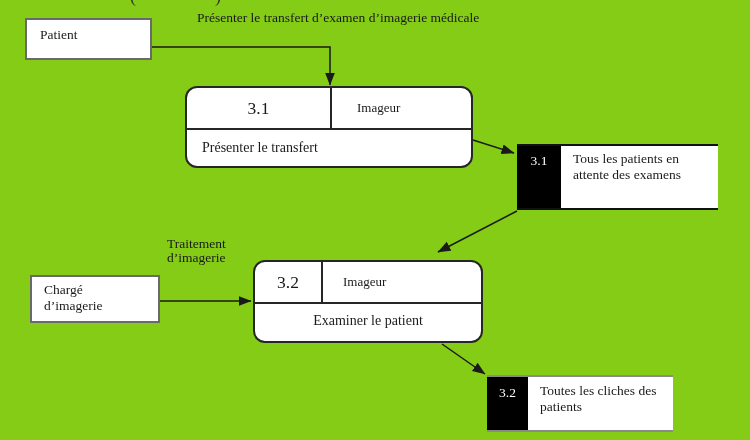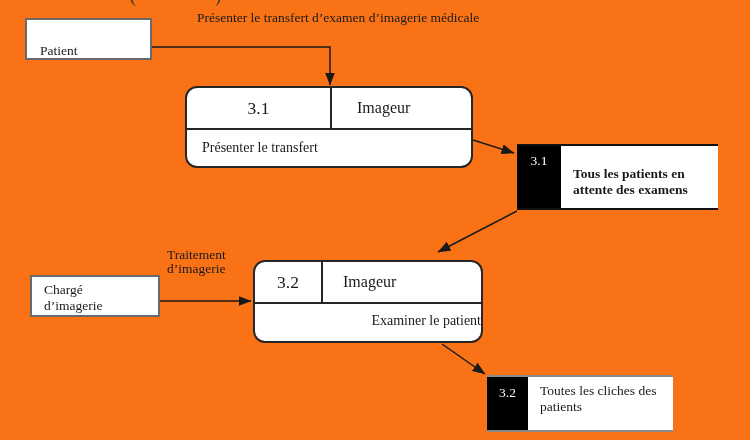--- a/index.html
+++ b/index.html
@@ -1,56 +1,56 @@
 <!DOCTYPE html>
 <html><head>
 <meta charset="utf-8">
 <style>
   html,body{margin:0;padding:0;background:#fff;}
   .canvas{
-    position:relative;width:750px;height:440px;background:#f97316;
+    position:relative;width:750px;height:440px;background:#84cc16;
     overflow:hidden;font-family:"Liberation Serif","DejaVu Serif",serif;
     color:#1a1a1a;
   }
   
   .paren{position:absolute;top:-14px;font-size:18px;color:#333;}
   .title{position:absolute;left:197px;top:10px;font-size:13.5px;white-space:nowrap;}
   
   .entity{position:absolute;border:2px solid #6a6a6a;background:#fff;box-sizing:border-box;}
   .entity .elabel{display:block;font-size:13.5px;line-height:15.5px;}
   .entity-patient{left:25px;top:18px;width:127px;height:42px;}
-  .entity-patient .elabel{padding:7px 0 0 13px;margin-top:16px;}
-  .entity-charge{left:30px;top:275px;width:130px;height:42px;}
+  .entity-patient .elabel{padding:7px 0 0 13px;}
+  .entity-charge{left:30px;top:275px;width:130px;height:48px;}
   .entity-charge .elabel{padding:5px 0 0 12px;width:90px;}
   
   .process{position:absolute;border:2px solid #262626;border-radius:12px;background:#fff;box-sizing:border-box;overflow:hidden;}
   .p-hdr{display:flex;height:40px;border-bottom:2px solid #262626;}
   .p-id{border-right:2px solid #262626;box-sizing:border-box;text-align:center;line-height:40px;font-size:17.5px;}
-  .p-actor{flex:1;line-height:40px;font-size:16px;border-radius:12px;}
+  .p-actor{flex:1;line-height:40px;font-size:13px;border-radius:12px;}
   .p-action{font-size:14px;}
   .process-31{left:185px;top:86px;width:288px;height:82px;}
   .process-31 .p-id{width:145px;}
   .process-31 .p-actor{padding-left:25px;}
   .process-31 .p-action{padding:10px 0 0 15px;}
   .process-32{left:253px;top:260px;width:230px;height:83px;}
   .process-32 .p-id{width:68px;}
   .process-32 .p-actor{padding-left:20px;}
-  .process-32 .p-action{padding-top:9px;text-align:right;}
+  .process-32 .p-action{padding-top:9px;text-align:center;}
   
   .store{position:absolute;display:flex;box-sizing:border-box;background:#fff;}
   .store .s-id{background:#000;color:#fff;text-align:center;font-size:13.5px;}
   .store .s-label{font-size:13.5px;line-height:16px;}
   .store-31{left:517px;top:144px;width:201px;height:66px;border-top:2px solid #111;border-bottom:2px solid #111;}
   .store-31 .s-id{width:44px;padding-top:7px;}
-  .store-31 .s-label{padding:20px 0 0 12px;width:135px;font-weight:bold;}
+  .store-31 .s-label{padding:5px 0 0 12px;width:135px;}
   .store-32{left:487px;top:375px;width:186px;height:57px;border-top:2px solid #8a8a8a;border-bottom:2px solid #8a8a8a;}
   .store-32 .s-id{width:41px;padding-top:8px;}
   .store-32 .s-label{padding:6px 0 16px 12px;width:125px;line-height:15.5px;}
   
-  .flow-label{position:absolute;left:167px;top:248px;width:84px;font-size:13.5px;line-height:14px;}
+  .flow-label{position:absolute;left:167px;top:237px;width:84px;font-size:13.5px;line-height:14px;}
   
   svg.arrows{position:absolute;left:0;top:0;pointer-events:none;}
 </style>
 </head>
 <body>
 
 <div class="canvas">
 
   <svg class="arrows" width="750" height="440" viewBox="0 0 750 440">
     <defs>

